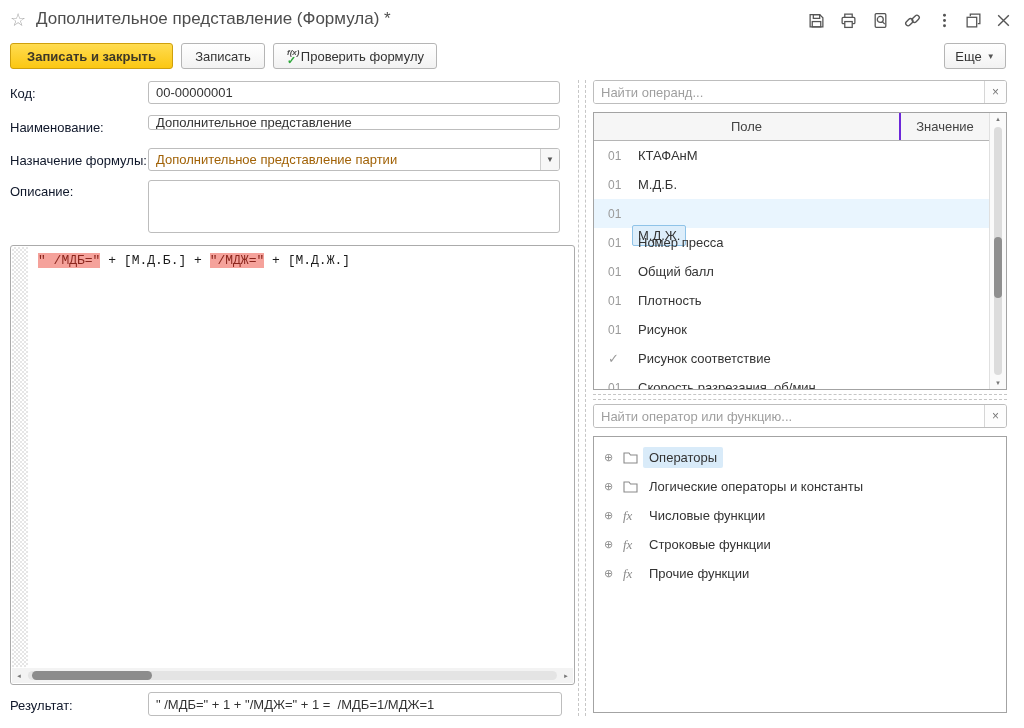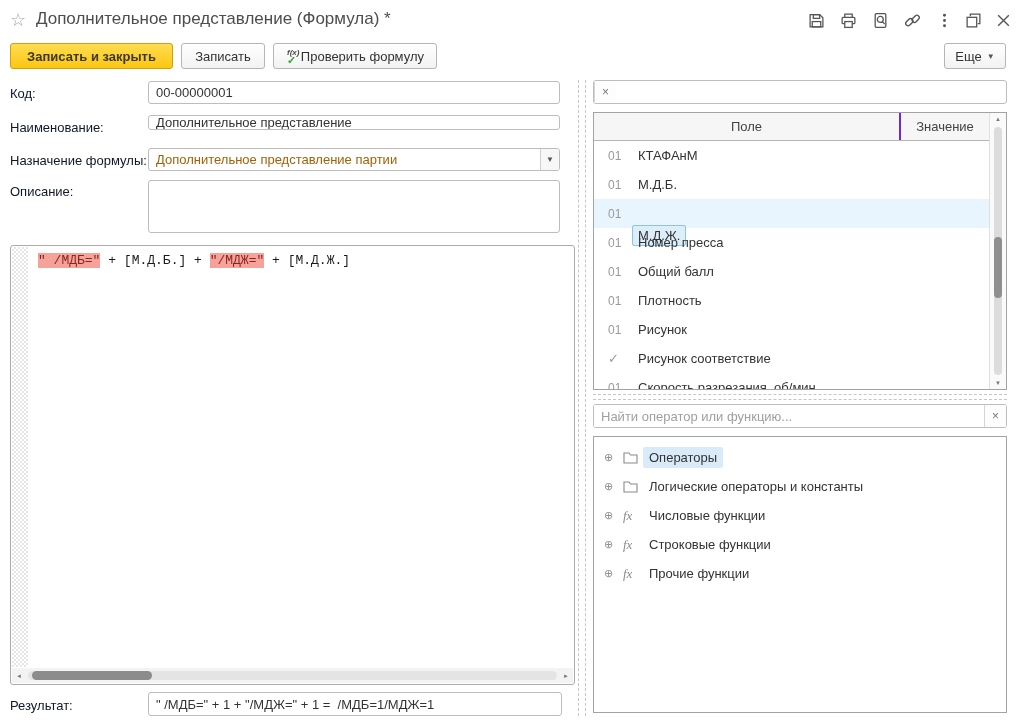--- a/index.html
+++ b/index.html
@@ -183,20 +183,21 @@
     </div>
   </div>
 
   <div class="abs lbl" style="left:10px; top:698px;">Результат:</div>
   <input class="abs inp" style="left: 148px; top: 692px; width: 414px; height: 24px;" value="&quot; /МДБ=&quot; + 1 + &quot;/МДЖ=&quot; + 1 =  /МДБ=1/МДЖ=1">
 
   <div class="abs" id="v-splitter"></div>
   <div class="abs" id="h-splitter"></div>
 
   <div class="searchbox" style="left:593px; top:80px; width:414px; height:24px;">
+    <input placeholder="Найти операнд..." style="">
     <span class="clear">×</span>
   </div>
 
   <div class="abs" id="op-table">
     <div id="op-header">
       <div class="hcell f">Поле</div>
       <div class="hcell v">Значение</div>
     </div>
     <div id="op-rows">
         <div class="op-row">

